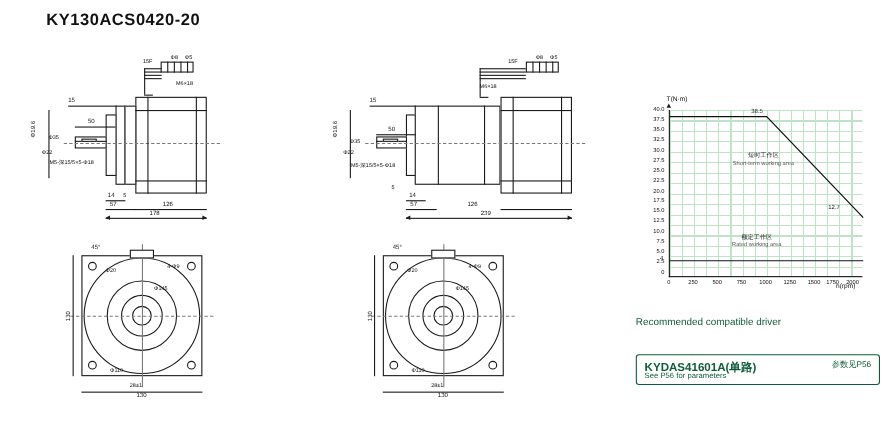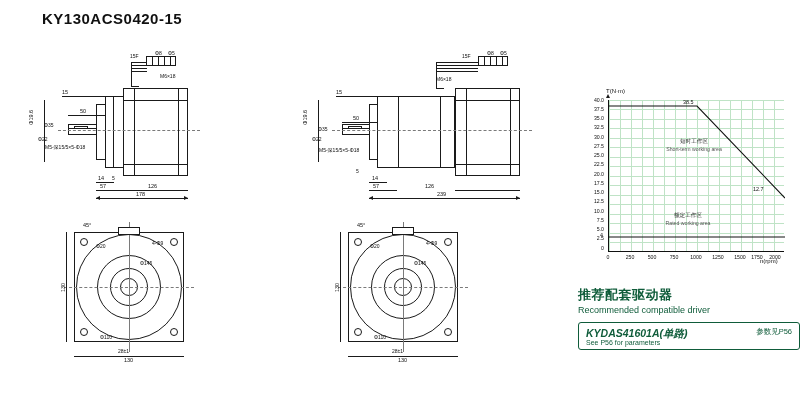--- a/index.html
+++ b/index.html
@@ -116,21 +116,21 @@
     position:absolute;
     left:578px; width:222px; height:28px;
     border:1px solid #0f5c3a;
     border-radius:3px;
     background:#fff;
   }
   #driver-card-1 { top:322px; }
   #driver-card-2 { top:356px; }
   .driver-card .model {
     position:absolute; left:7px; top:4px;
-    font-size:10.5px; font-weight:bold; color:#0f5c3a;font-style:italic;
+    font-size:10.5px; font-weight:bold; color:#0f5c3a;
   }
   .driver-card .note-cn {
     position:absolute; right:7px; top:4px;
     font-size:7.5px; color:#0f5c3a;
   }
   .driver-card .note-en {
     position:absolute; left:7px; top:16px;
     font-size:7px; color:#0f5c3a;
   }
 
@@ -148,21 +148,21 @@
     border-left:2px solid transparent;
     border-right:2px solid transparent;
     border-bottom:4px solid #1a1a1a;
   }
 </style>
 </head>
 <body>
 
 <div class="page">
 
-  <div class="title" id="title-a">KY130ACS0420-15</div>
+  <div class="title" id="title-a">KY130ACS0420-20</div>
 
   <div>
 
     <div class="box" style="left:146px; top:56px; width:30px; height:10px;"></div>
     <div class="ln vl" style="left:152px; top:56px; height:10px;"></div>
     <div class="ln vl" style="left:158px; top:56px; height:10px;"></div>
     <div class="ln vl" style="left:164px; top:56px; height:10px;"></div>
     <div class="ln vl" style="left:170px; top:56px; height:10px;"></div>
 
     <div class="wire" style="left:131px; top:62px; width:16px; height:1px;"></div>
@@ -380,21 +380,20 @@
     <div class="xtick" style="left:63px;  top:166px;">500</div>
     <div class="xtick" style="left:85px;  top:166px;">750</div>
     <div class="xtick" style="left:107px; top:166px;">1000</div>
     <div class="xtick" style="left:129px; top:166px;">1250</div>
     <div class="xtick" style="left:151px; top:166px;">1500</div>
     <div class="xtick" style="left:168px; top:166px;">1750</div>
     <div class="xtick" style="left:186px; top:166px;">2000</div>
   </div>
 
   <div id="driver-head">
-    <div class="cn">推荐配套驱动器</div>
     <div class="en">Recommended compatible driver</div>
   </div>
 
   <div class="driver-card" id="driver-card-1">
     <div class="model">
       <span>KYDAS41601A</span><span>(单路)</span>
     </div>
     <div class="note-cn">参数见P56</div>
     <div class="note-en">See P56 for parameters</div>
   </div>

